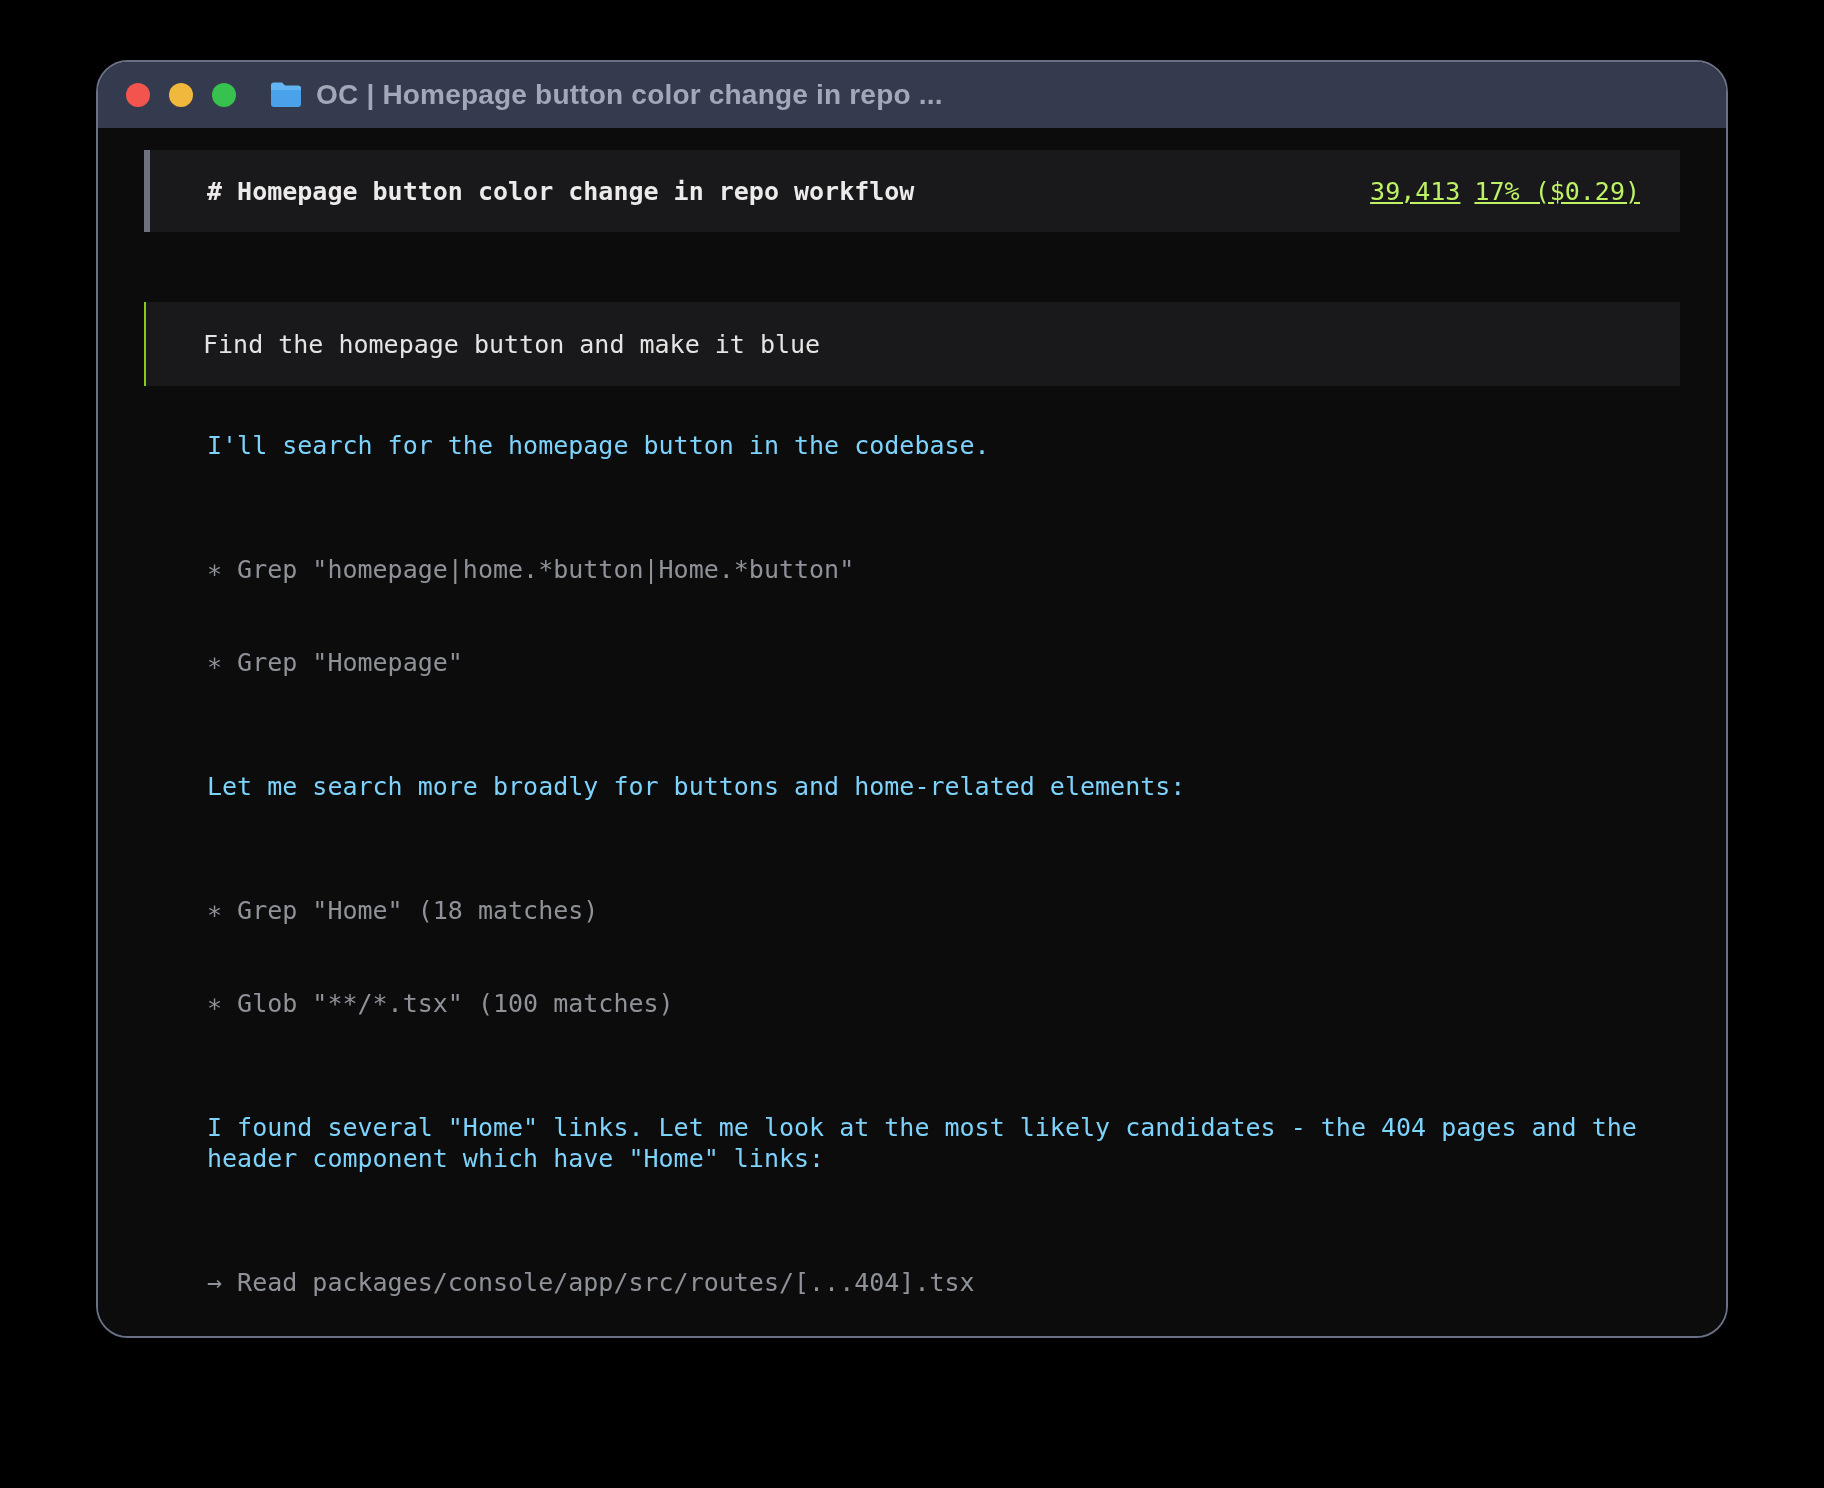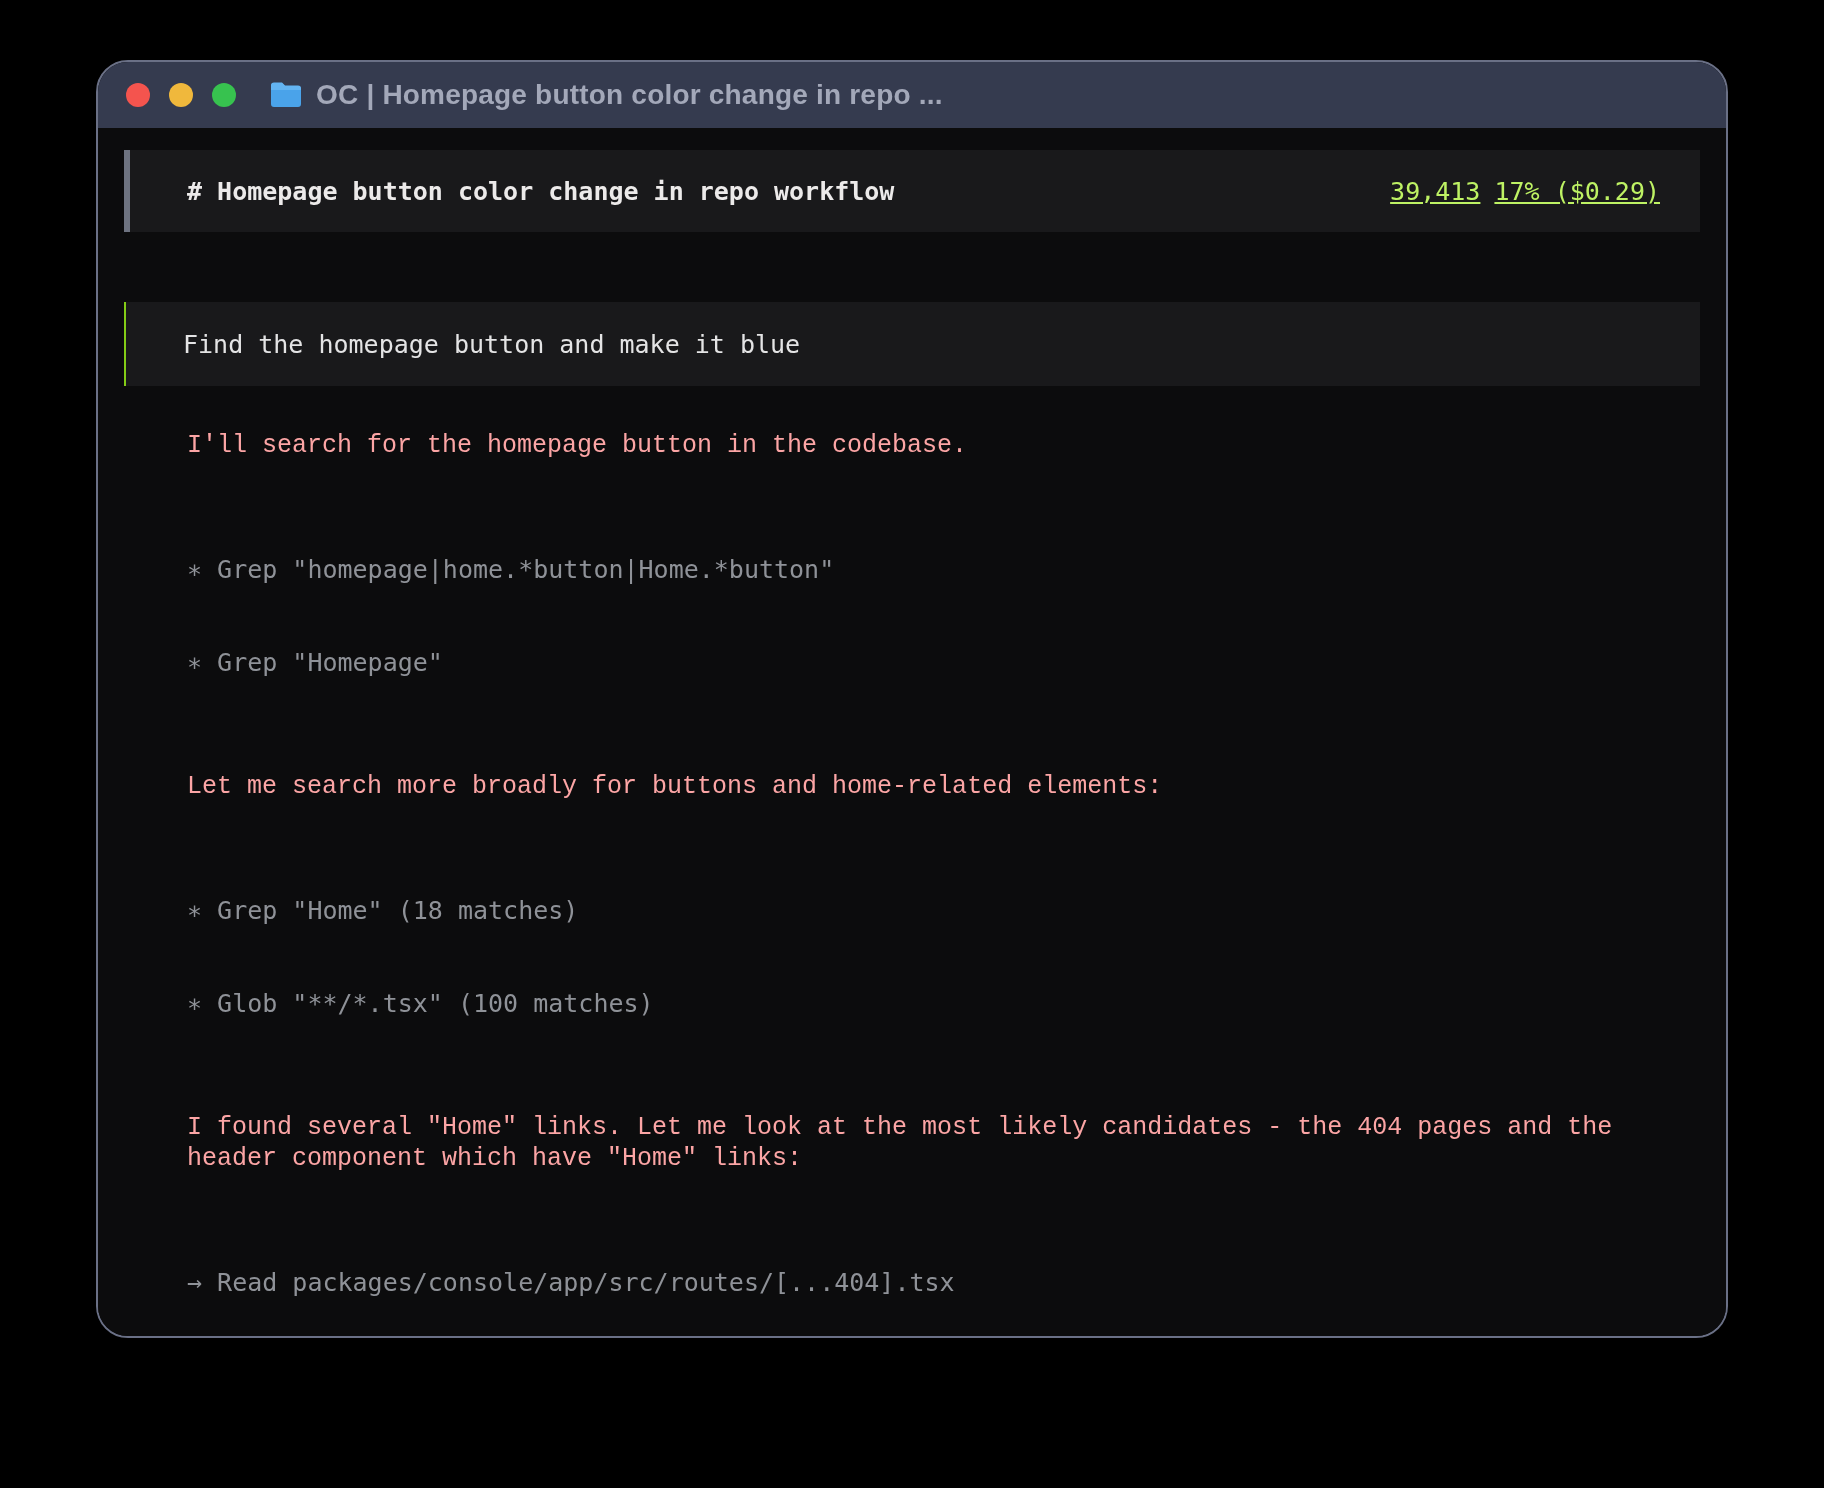--- a/index.html
+++ b/index.html
@@ -23,42 +23,42 @@
   .light.yellow { background: #f0b83c; }
   .light.green { background: #37c24f; }
   .titlebar .folder { margin-left: 34px; margin-right: 14px; display: flex; align-items: center; }
   .titlebar .title {
     font-family: "Liberation Sans", sans-serif; font-weight: bold;
     font-size: 28px; color: #a3a8b9; letter-spacing: .2px;
     white-space: nowrap; overflow: hidden;
   }
 
   
-  .terminal { flex: 1 1 auto; background: #0c0c0d; padding: 0 26px; position: relative;
+  .terminal { flex: 1 1 auto; background: #0c0c0d; padding: 0 46px; position: relative;
     font-size: 25px; line-height: 31px; color: #e9e9ea; }
 
   .block { background: #19191b; width: 100%; }
 
   .session-header {
     margin-top: 22px; height: 82px; border-left: 6px solid #6e7380;
     display: flex; align-items: center; justify-content: space-between;
     padding: 0 40px 0 57px;
   }
   .session-header .htitle { font-weight: bold; color: #eceaea; white-space: pre; }
   .session-header .hstats { color: #bef264; white-space: pre; display: flex; gap: 14px; text-decoration: underline; }
 
   .user-msg {
     margin-top: 70px; height: 84px; border-left: 2px solid #84cc16;
     display: flex; align-items: center; padding: 0 40px 0 57px;
     color: #e4e4e5; white-space: pre-wrap;
   }
 
   .convo { margin-top: 44px; padding-left: 63px; padding-right: 0; }
   .para { margin-bottom: 31px; white-space: pre-wrap; }
-  .para.white { color: #fca5a5; font-family: Liberation Mono, monospace; }
+  .para.white { color: #7dd3fc; }
   .para.gray  { color: #8f9298; }
   .para .tline { white-space: pre; }
 </style>
 </head>
 <body>
 
 <div class="window">
 
   <div class="titlebar">
     <div class="traffic">

